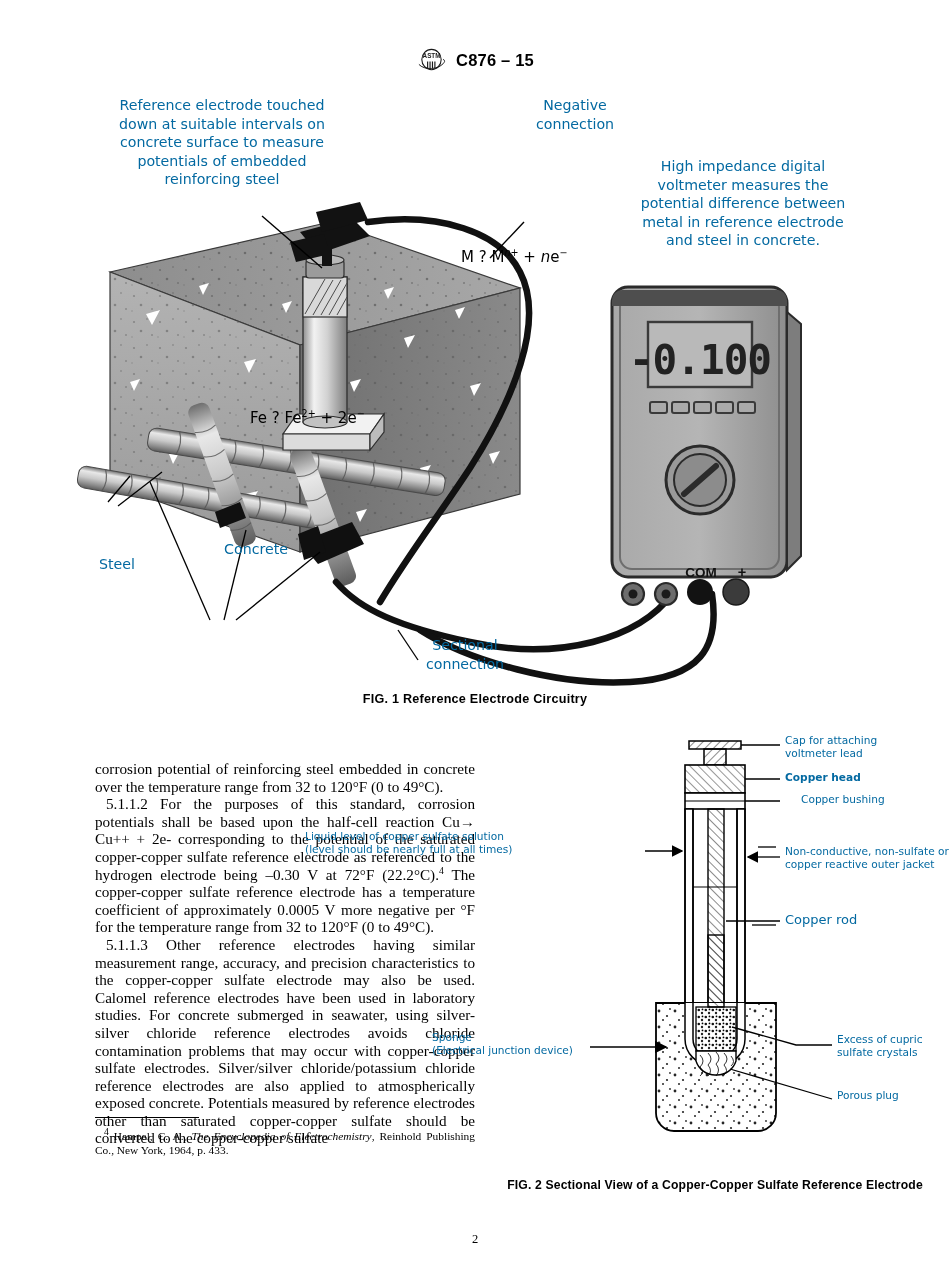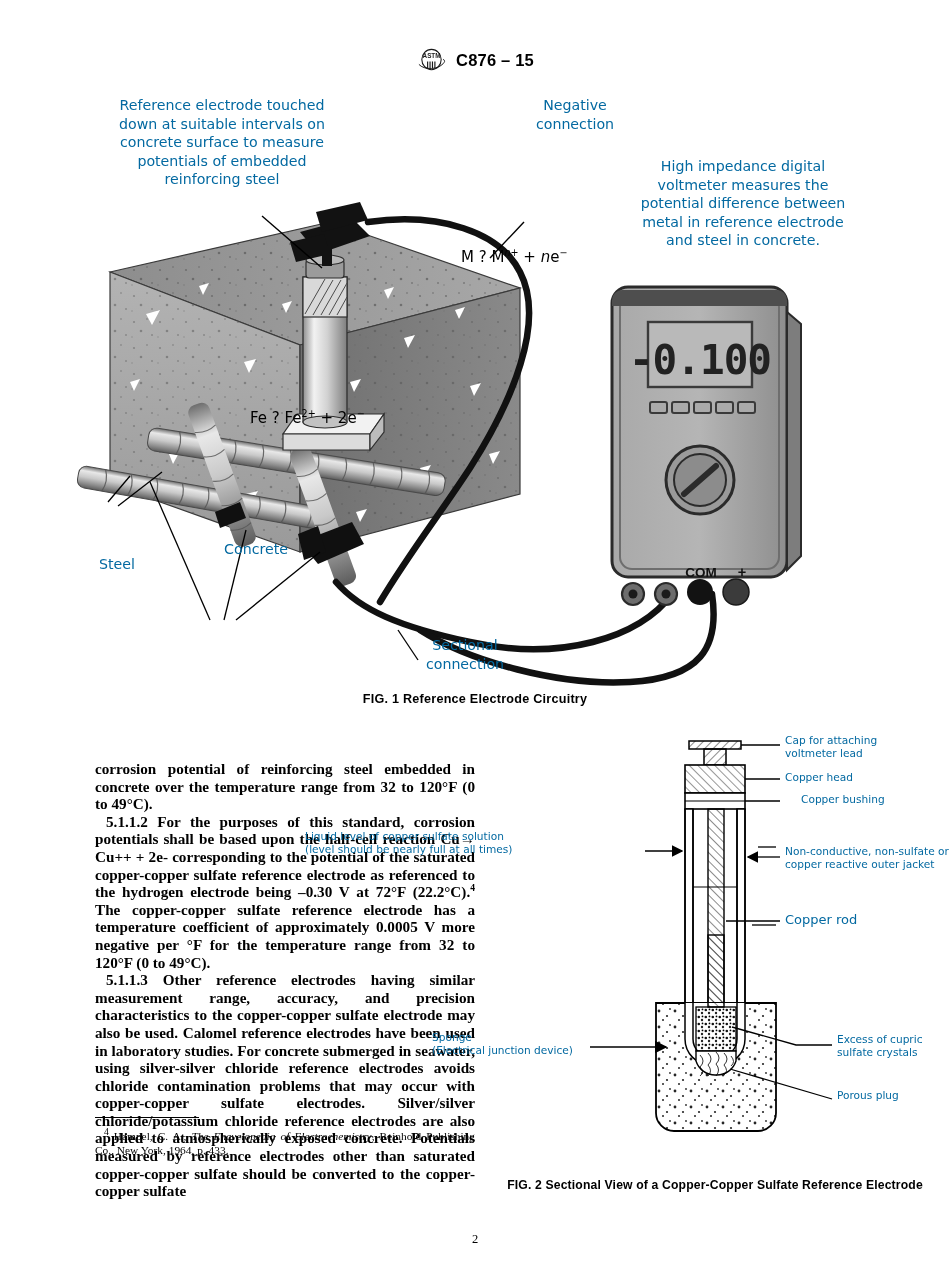--- a/index.html
+++ b/index.html
@@ -40,21 +40,21 @@
     font-weight:bold; font-size:12.6px; letter-spacing:.25px;
   }
 
   
   #left-column {
     top:760px; left:95px; width:380px;
     font-size:15.2px; line-height:17.6px;
     text-align:justify; text-justify:inter-word;
     hyphens:none;
   }
-  #left-column p { margin:0;font-weight:bold; }
+  #left-column p { margin:0; }
   #left-column p.indent { text-indent:11px; }
   sup { font-size:9.6px; vertical-align:super; line-height:0; }
 
   #footnote-rule {
     top:1117px; left:95px; width:104px; height:0;
     border-top:1px solid #000;
   }
   #footnote {
     top:1130px; left:95px; width:380px;
     font-size:11.4px; line-height:13.6px;
@@ -450,21 +450,21 @@
 
   <line x1="110" y1="312" x2="186" y2="312" stroke="#000" stroke-width="1.4" marker-end="url(#arr)"></line>
 
   <path d="M352 310 L 316 310 L 252 292" fill="none" stroke="#000" stroke-width="1.3"></path>
 
   <line x1="352" y1="364" x2="250" y2="334" stroke="#000" stroke-width="1.3"></line>
 </svg>
 
 <div class="abs anno" style="top:-1px; left:305px; width:160px; text-align:left; font-size:10.6px; line-height:13.2px;">Cap for attaching
 voltmeter lead</div>
-<div class="abs anno" style="top:36px; left:305px; width:160px; text-align:left; font-size:10.6px; line-height:13.2px;">Copper head</div>
+<div class="abs anno" style="top:36px; left:305px; width:160px; text-align:left; font-size:10.6px; line-height:13.2px;font-weight:bold;">Copper head</div>
 <div class="abs anno" style="top:58px; left:305px; width:160px; text-align:left; font-size:10.6px; line-height:13.2px;margin-left:16px;">Copper bushing</div>
 <div class="abs anno" style="top:95px; left:-175px; width:340px; text-align:left; font-size:10.6px; line-height:13.2px;">Liquid level of copper sulfate solution
 (level should be nearly full at all times)</div>
 <div class="abs anno" style="top:110px; left:305px; width:175px; text-align:left; font-size:10.6px; line-height:13.2px;">Non-conductive, non-sulfate or
 copper reactive outer jacket</div>
 <div class="abs anno" style="top:178px; left:305px; width:160px; text-align:left; font-size:13px; line-height:13.2px;">Copper rod</div>
 <div class="abs anno" style="top:296px; left:-48px; width:160px; text-align:left; font-size:10.6px; line-height:13.2px;">Sponge
 (Electrical junction device)</div>
 <div class="abs anno" style="top:298px; left:357px; width:130px; text-align:left; font-size:10.6px; line-height:13.2px;">Excess of cupric
 sulfate crystals</div>

